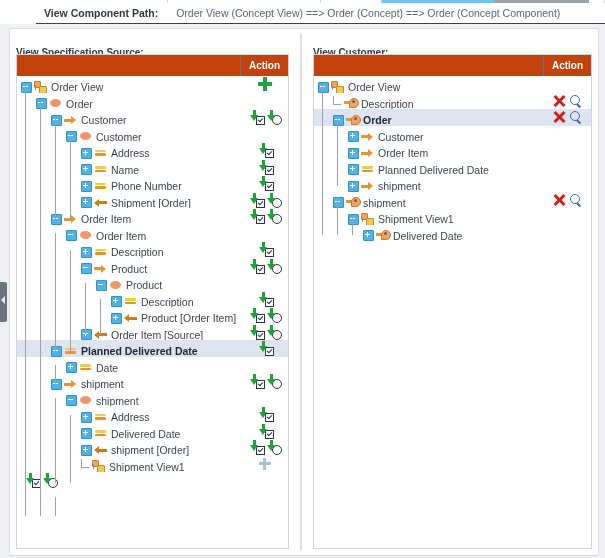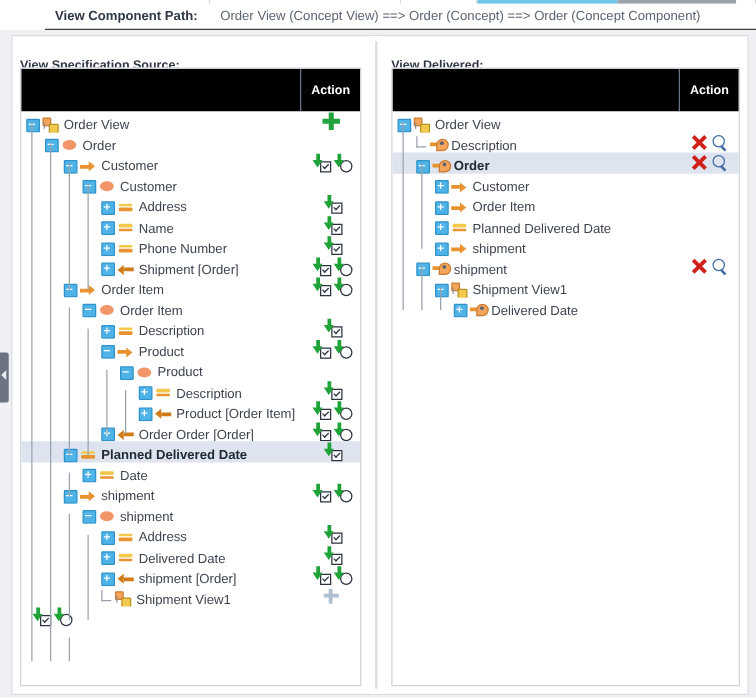--- a/index.html
+++ b/index.html
@@ -69,21 +69,21 @@
     position:absolute;left:6px;top:6px;
     font-weight:bold;font-size:10px;color:#2f3744;margin-top:12px;
   }
 
   .grid{
     position:absolute;left:6px;top:25px;right:6px;bottom:6px;
     border:1px solid #cfd4da;background:#ffffff;
     overflow:hidden;
   }
   .grid-head{
-    height:34px;background:#000000;display:flex;align-items:stretch;
+    height:21px;background:#c2410c;display:flex;align-items:stretch;
   }
   .grid-head .h-main{flex:1;border-right:1px solid #6a7485;}
   .grid-head .h-action{
     width:47px;display:flex;align-items:center;justify-content:center;
     color:#ffffff;font-size:10px;font-weight:bold;
   }
   .rows{position:relative;}
   .row{
     position:relative;height:16.5px;display:flex;align-items:center;
   }
@@ -470,21 +470,21 @@
                 <span class="act down2">
                   <i></i>
                 </span>
               </div>
             </div>
             <div class="row">
               <div class="cell-main">
                 <div class="spacer" style="width: 64px;"></div>
                 <div class="tgl plus"></div>
                 <div class="ico rel-l"></div>
-                <span class="label">Order Order [Order]</span>
+                <span class="label">Order Item [Source]</span>
               </div>
               <div class="cell-action">
                 <span class="act down">
                   <i></i>
                 </span>
                 <span class="act down2">
                   <i></i>
                 </span>
               </div>
             </div>
@@ -612,21 +612,21 @@
             <div class="vline" style="left: 53px; top: 338.5px; height: 68px;"></div>
             <div class="vline" style="left: 68px; top: 206.5px; height: 51.5px;"></div>
             <div class="vline" style="left: 83px; top: 223px; height: 35px;"></div>
           </div>
       </div>
     </div>
 
     <div class="panel divider"></div>
 
     <div class="panel right">
-      <div class="panel-title">View Delivered:</div>
+      <div class="panel-title">View Customer:</div>
       <div class="grid">
         <div class="grid-head">
           <div class="h-main"></div>
           <div class="h-action">Action</div>
         </div>
         <div class="rows" id="right-rows">
             <div class="row">
               <div class="cell-main">
                 <div class="spacer" style="width: 4px;"></div>
                 <div class="tgl"></div>

